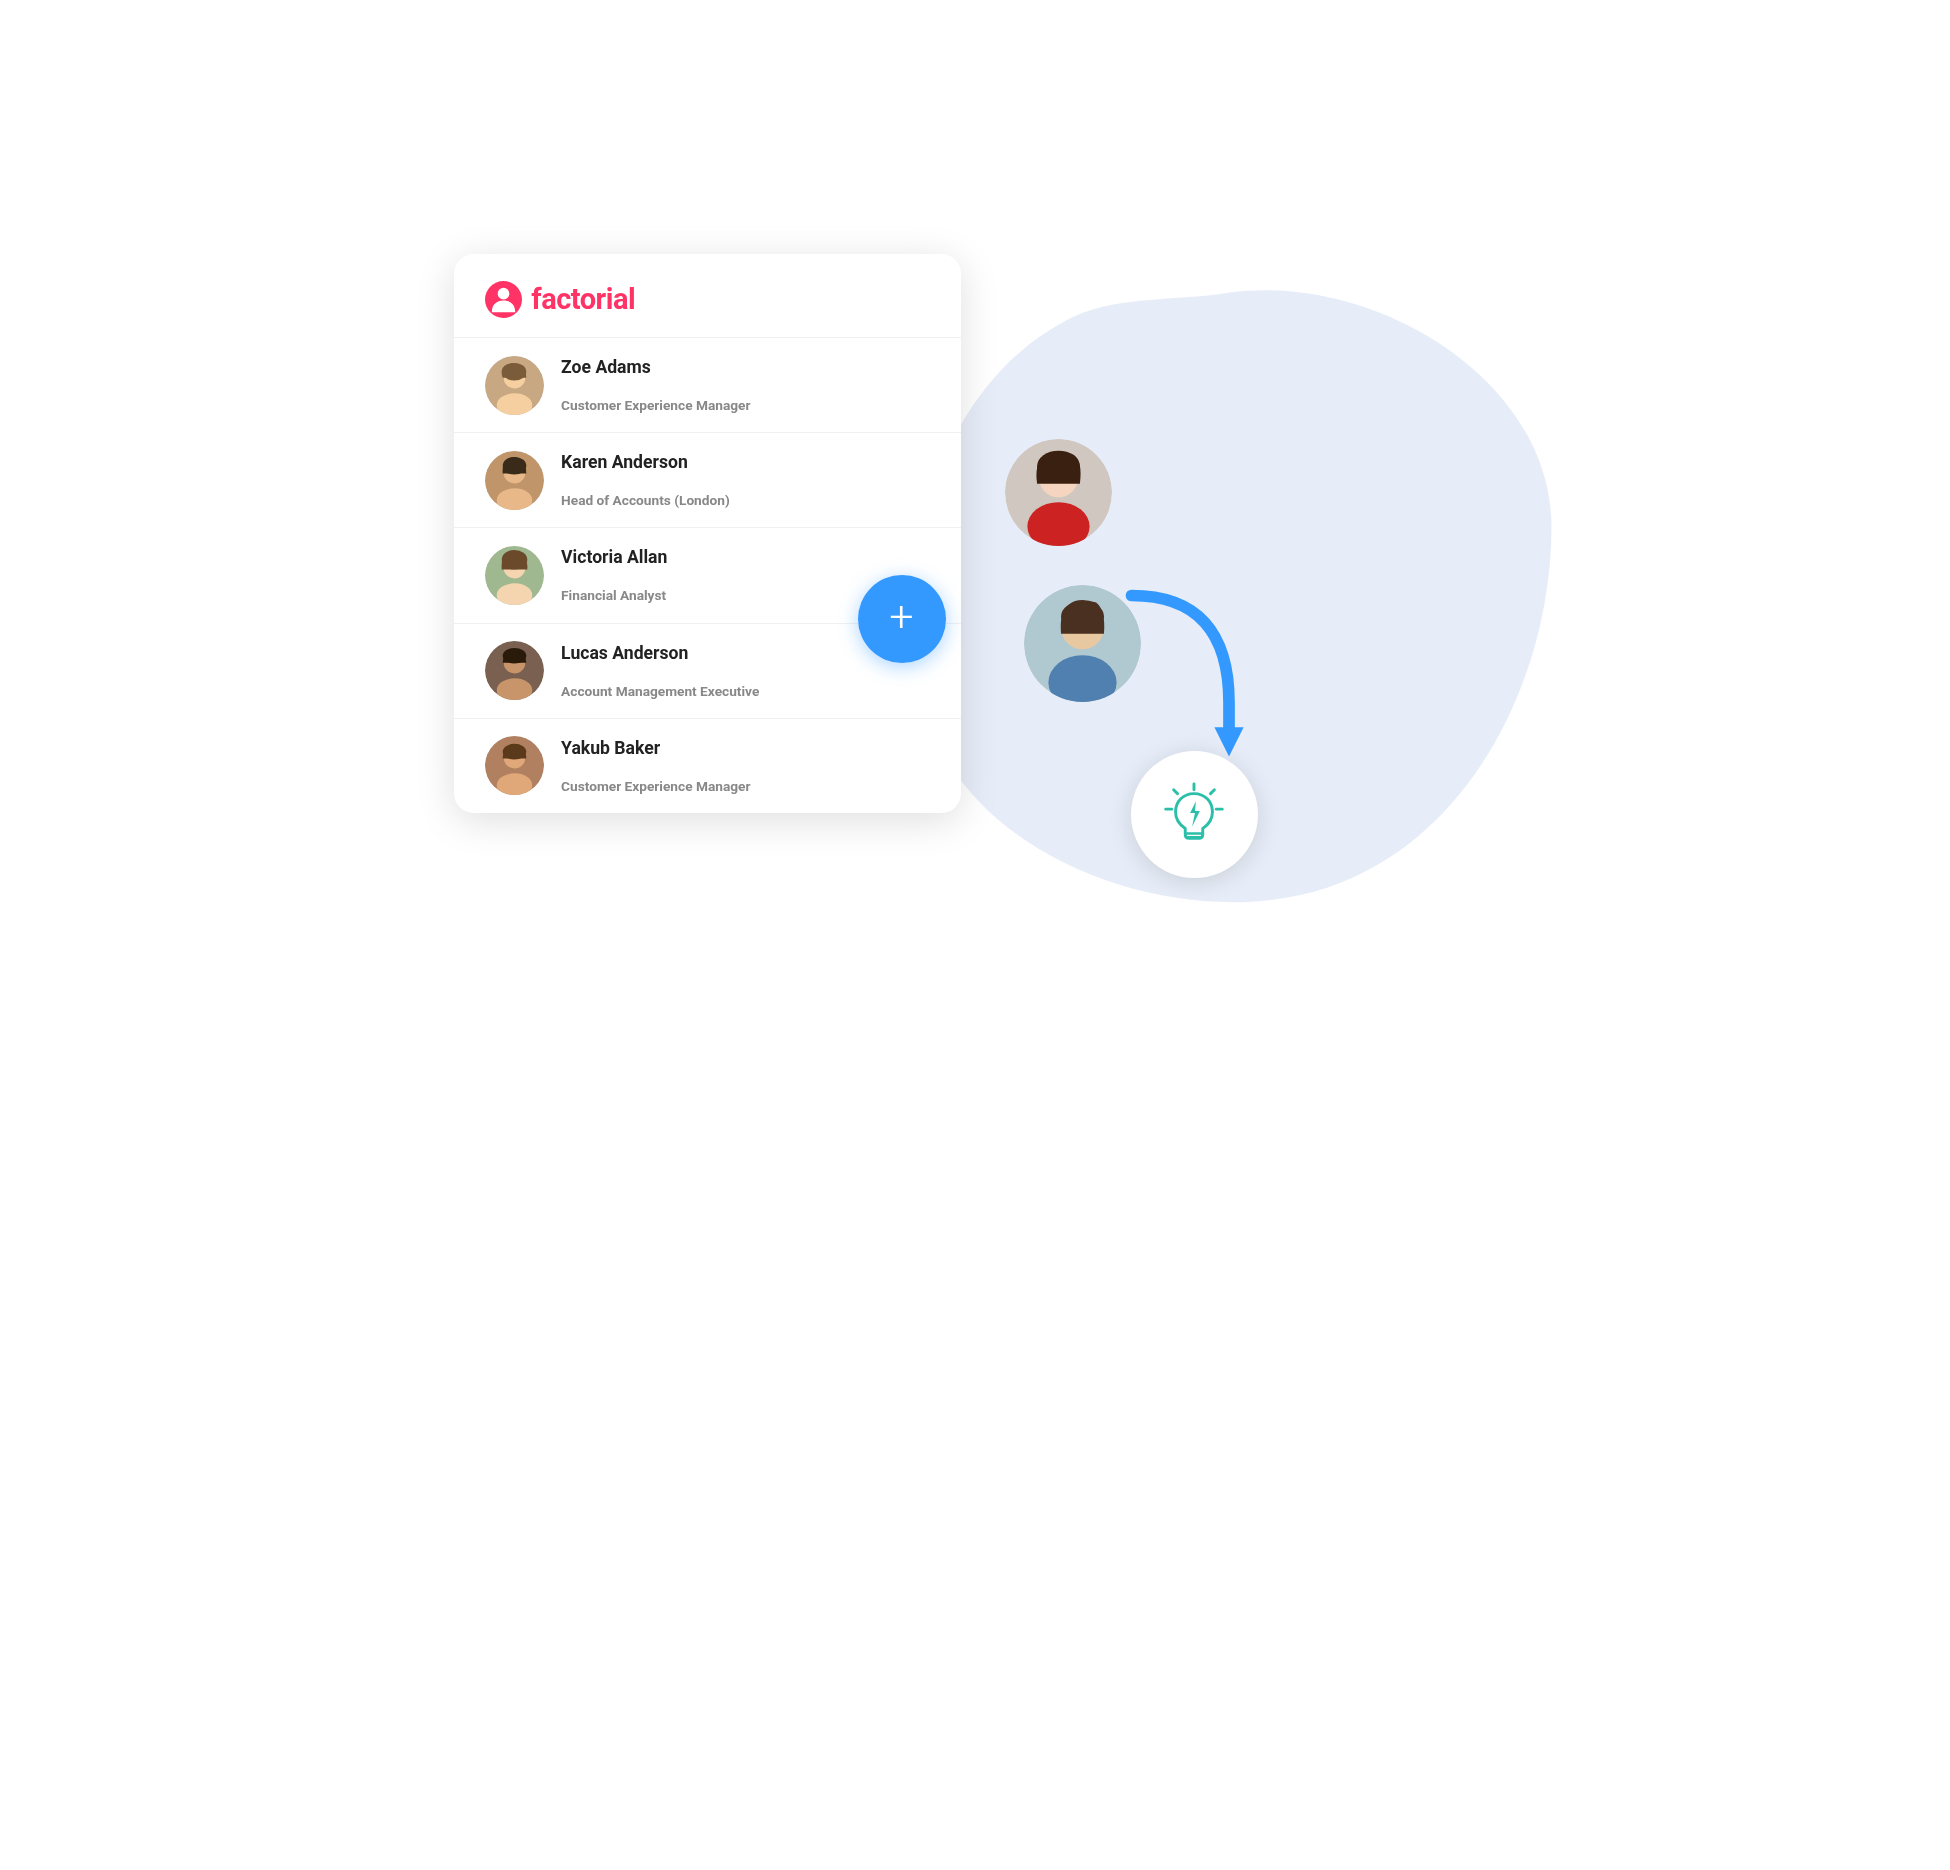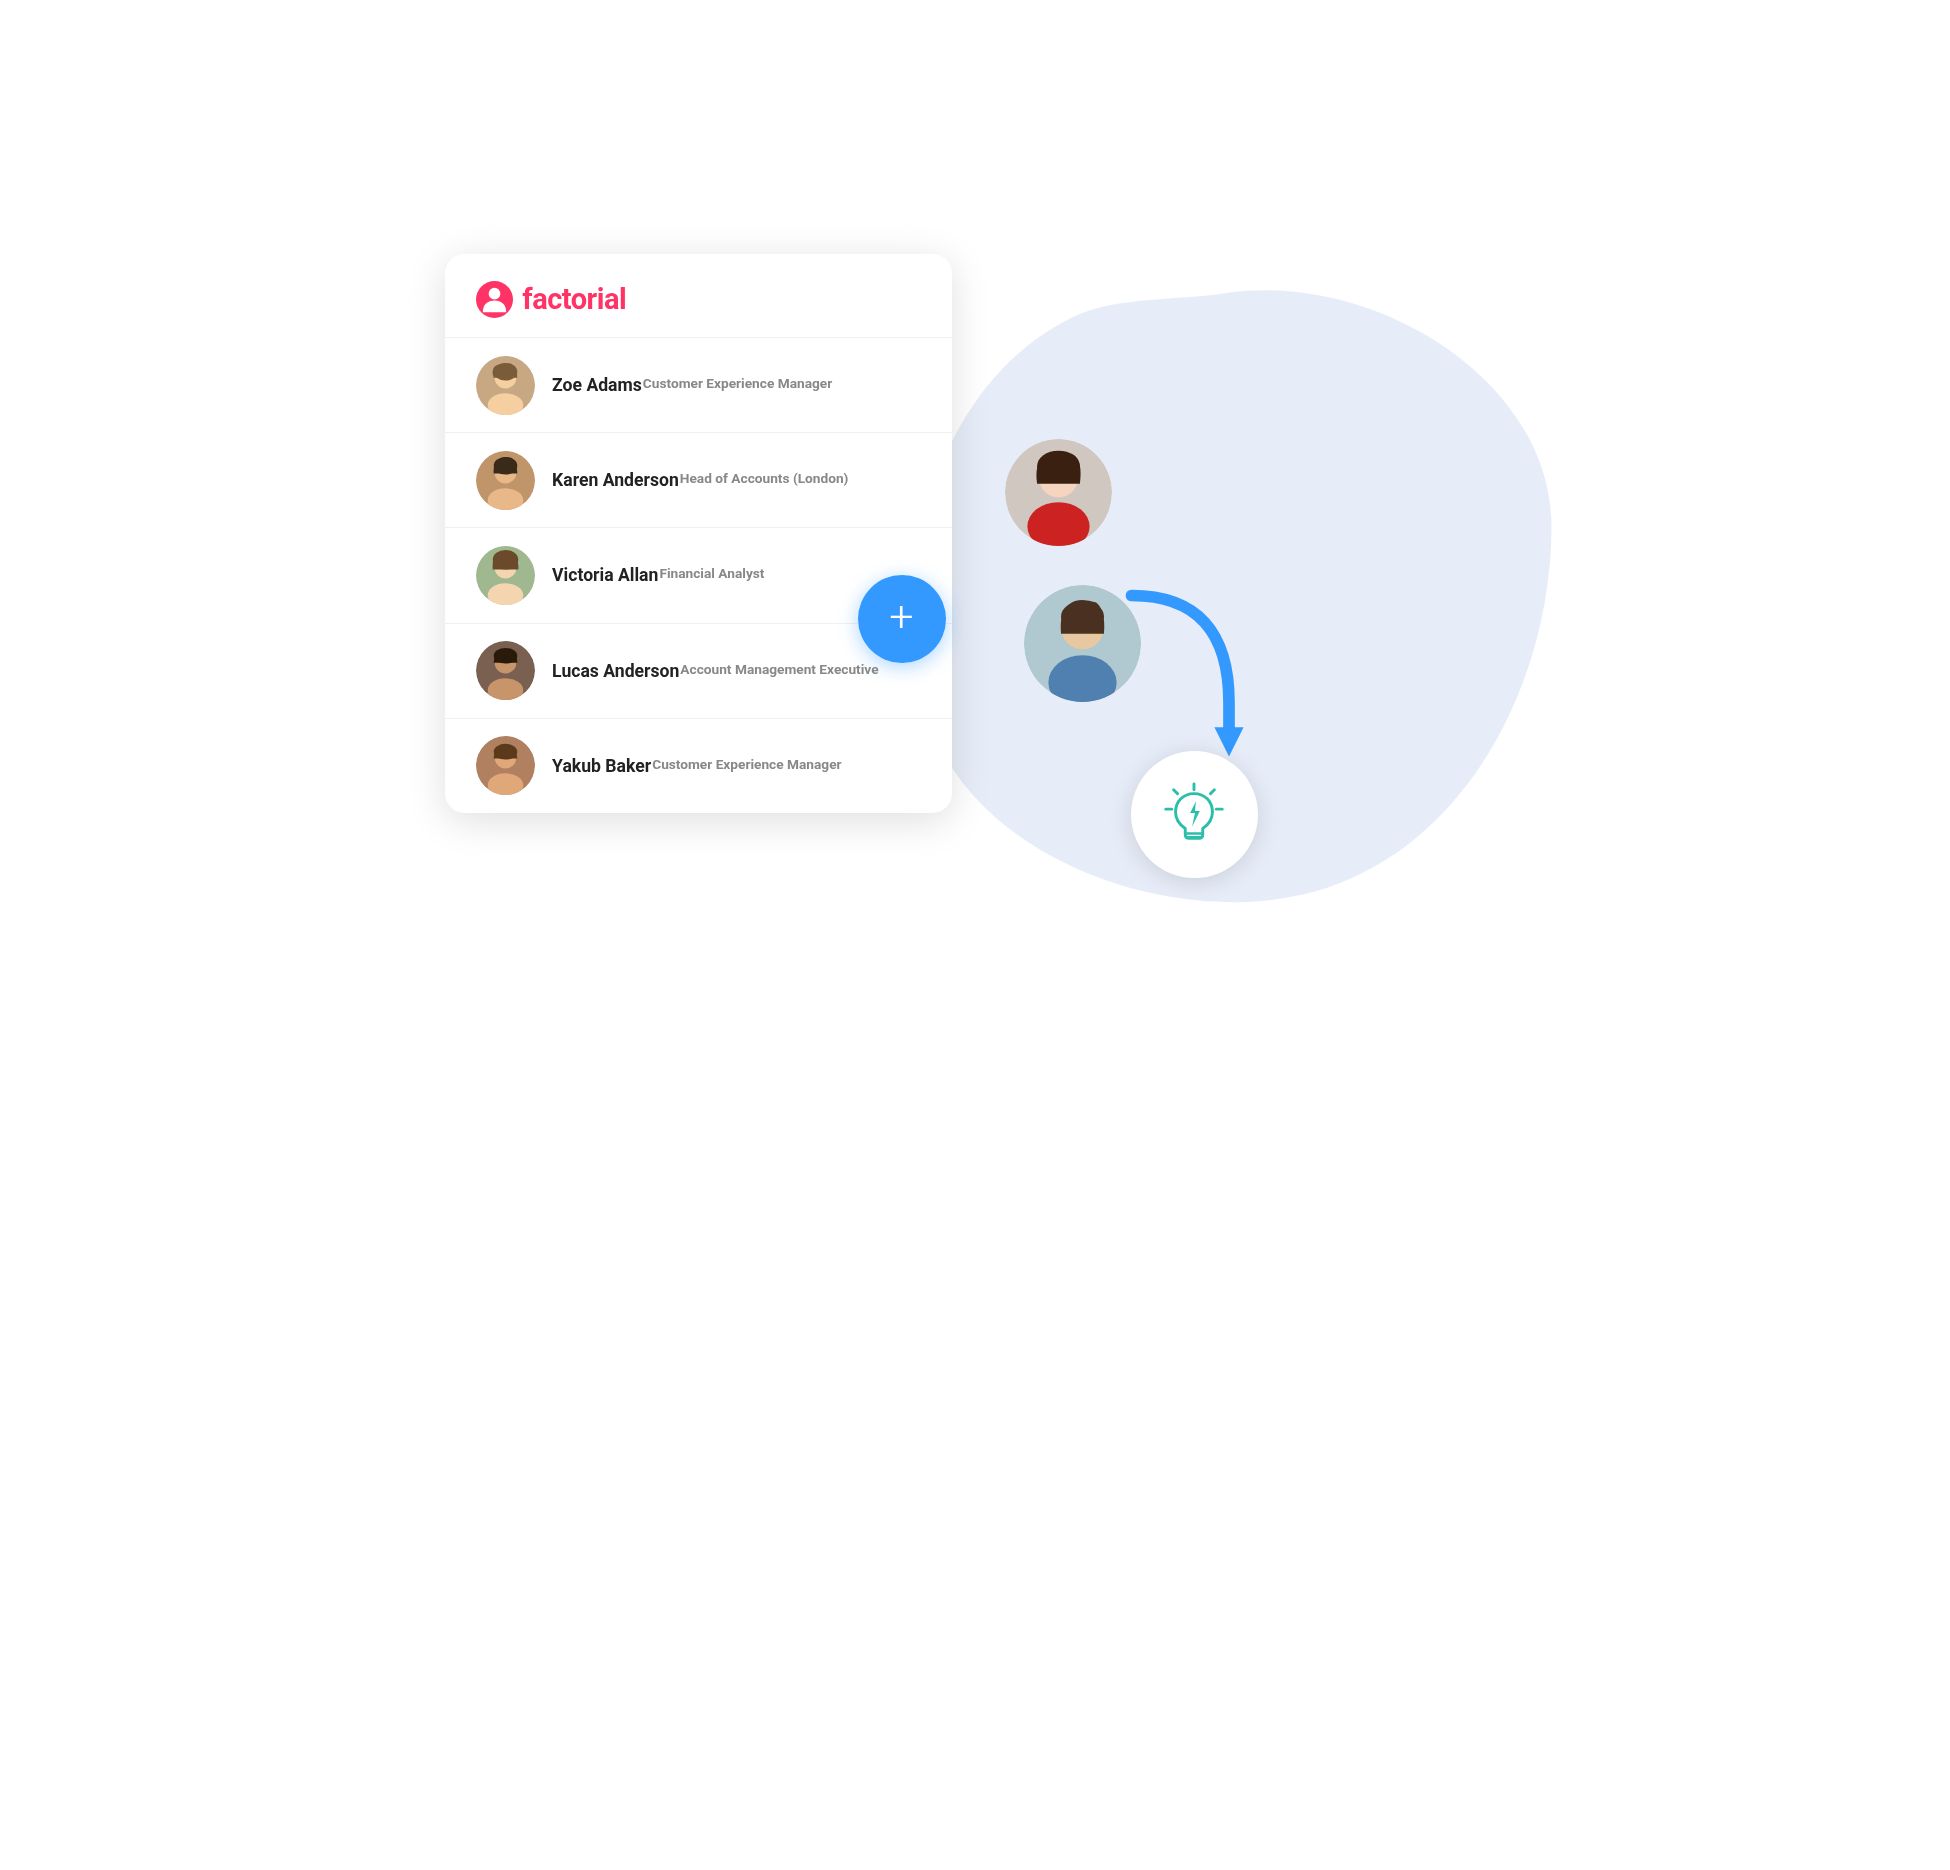--- a/index.html
+++ b/index.html
@@ -27,21 +27,21 @@
       top: 78px;
       right: -59px;
       width: 683px;
       height: 683px;
     }
 
     
     .app-card {
       position: absolute;
       top: 98px;
-      left: 6px;
+      left: 15px;
       width: 507px;
       background: #ffffff;
       border-radius: 19.5px;
       box-shadow: 0 7.8px 39px rgba(0,0,0,0.13);
       overflow: hidden;
       z-index: 10;
     }
 
     
     .app-header {
@@ -91,22 +91,22 @@
       display: flex;
       align-items: center;
       justify-content: center;
       font-size: 21.5px;
       font-weight: bold;
       color: #888;
     }
 
     .employee-info {
       display: flex;
-      flex-direction: row;
-      gap: 1px;
+      flex-direction: column;
+      gap: 20px;
     }
 
     .employee-name {
       font-size: 17.6px;
       font-weight: 700;
       color: #222;
     }
 
     .employee-role {
       font-size: 13.7px;

